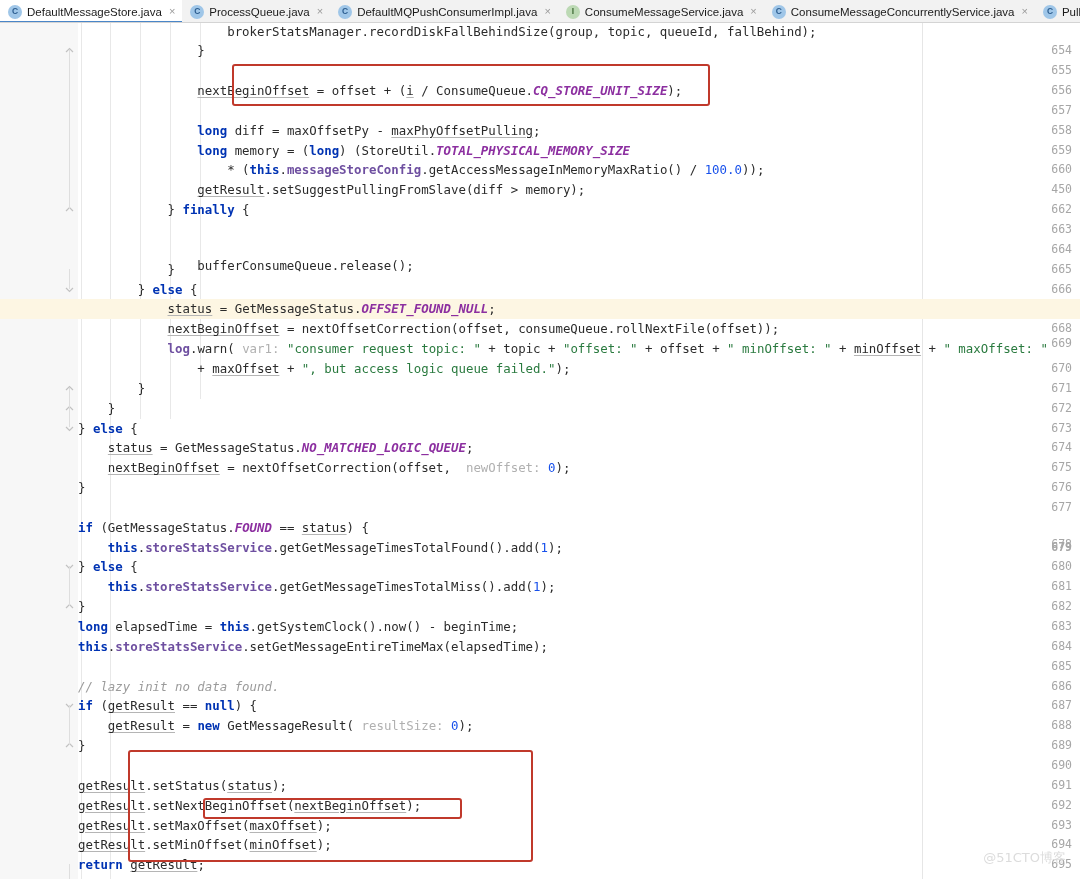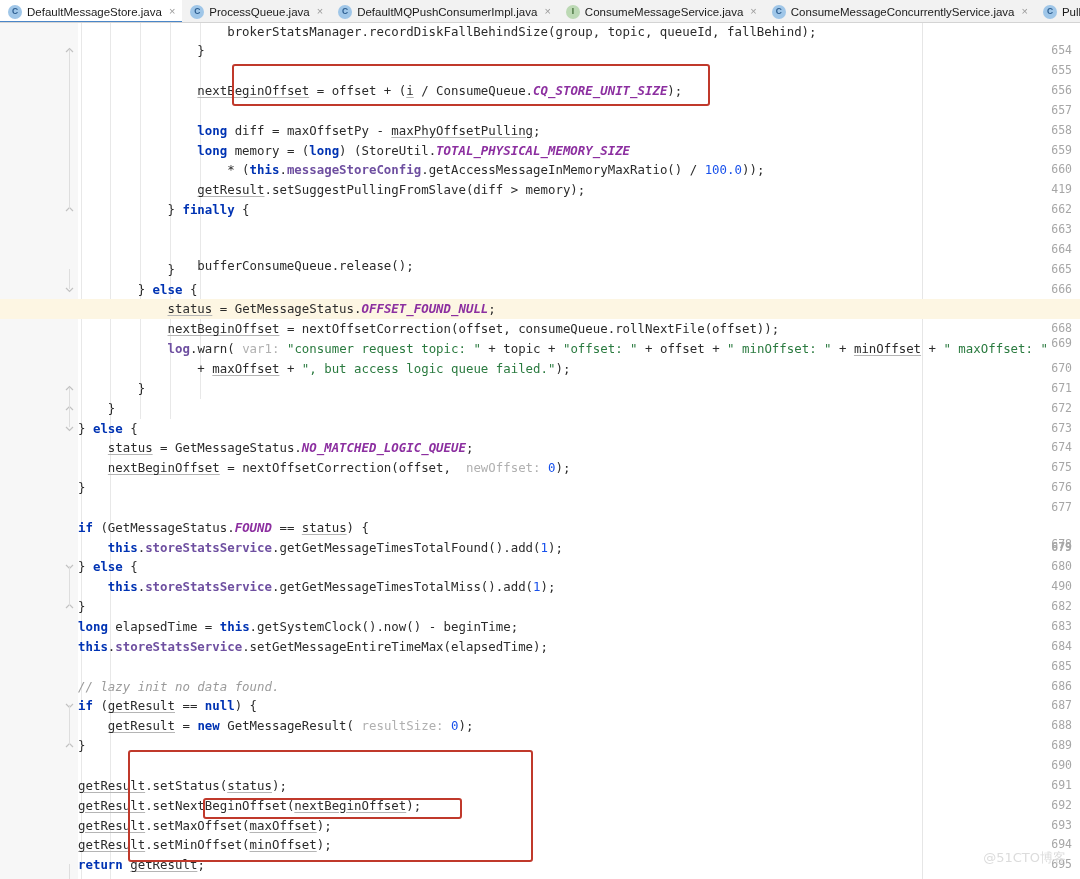--- a/index.html
+++ b/index.html
@@ -179,41 +179,41 @@
     <div class="scrollzone"></div>
 
     <div id="gutter-nums">
         <div class="linenum" style="top: 18.35px;">654</div>
         <div class="linenum" style="top: 38.2px;">655</div>
         <div class="linenum" style="top: 58.05px;">656</div>
         <div class="linenum" style="top: 77.9px;">657</div>
         <div class="linenum" style="top: 97.75px;">658</div>
         <div class="linenum" style="top: 117.6px;">659</div>
         <div class="linenum" style="top: 137.45px;">660</div>
-        <div class="linenum" style="top: 157.3px;">419</div>
+        <div class="linenum" style="top: 157.3px;">450</div>
         <div class="linenum" style="top: 177.15px;">662</div>
         <div class="linenum" style="top: 197px;">663</div>
         <div class="linenum" style="top: 216.85px;">664</div>
         <div class="linenum" style="top: 236.7px;">665</div>
         <div class="linenum" style="top: 256.55px;">666</div>
         <div class="linenum" style="top: 276.4px;">667</div>
         <div class="linenum" style="top: 296.25px;">668</div>
         <div class="linenum" style="top: 311px;">669</div>
         <div class="linenum" style="top: 335.95px;">670</div>
         <div class="linenum" style="top: 355.8px;">671</div>
         <div class="linenum" style="top: 375.65px;">672</div>
         <div class="linenum" style="top: 395.5px;">673</div>
         <div class="linenum" style="top: 415.35px;">674</div>
         <div class="linenum" style="top: 435.2px;">675</div>
         <div class="linenum" style="top: 455.05px;">676</div>
         <div class="linenum" style="top: 474.9px;">677</div>
         <div class="linenum" style="top: 512px;">678</div>
         <div class="linenum" style="top: 514.6px; font-weight: bold;">679</div>
         <div class="linenum" style="top: 534.45px;">680</div>
-        <div class="linenum" style="top: 554.3px;">490</div>
+        <div class="linenum" style="top: 554.3px;">681</div>
         <div class="linenum" style="top: 574.15px;">682</div>
         <div class="linenum" style="top: 594px;">683</div>
         <div class="linenum" style="top: 613.85px;">684</div>
         <div class="linenum" style="top: 633.7px;">685</div>
         <div class="linenum" style="top: 653.55px;">686</div>
         <div class="linenum" style="top: 673.4px;">687</div>
         <div class="linenum" style="top: 693.25px;">688</div>
         <div class="linenum" style="top: 713.1px;">689</div>
         <div class="linenum" style="top: 732.95px;">690</div>
         <div class="linenum" style="top: 752.8px;">691</div>

